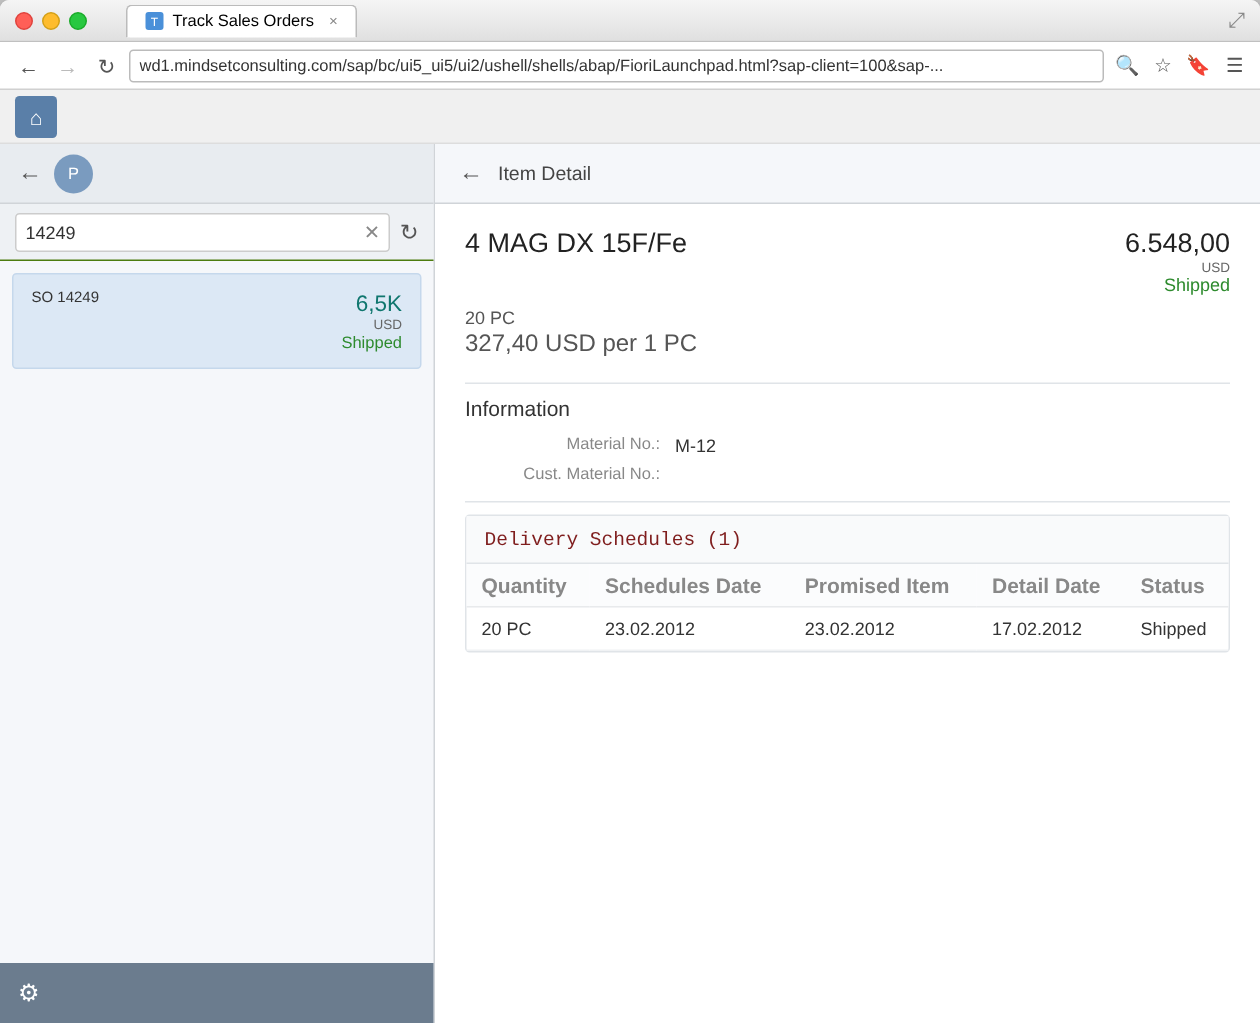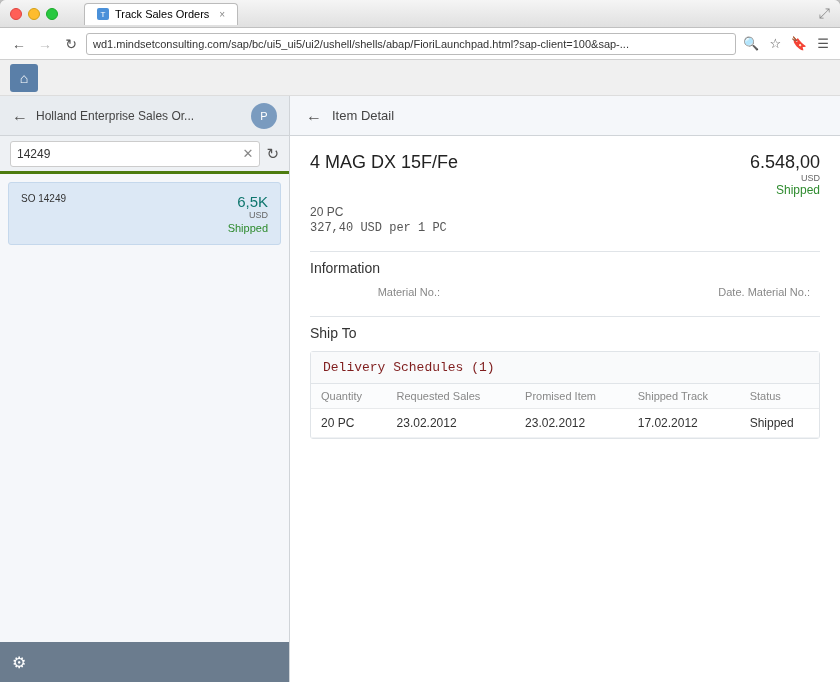--- a/index.html
+++ b/index.html
@@ -201,21 +201,21 @@
       font-size: 11px;
     }
 
     
     .search-bar {
       background: #eef1f4;
       height: 38px;
       display: flex;
       align-items: center;
       padding: 0 10px;
-      border-bottom: 3px solid #4d7c0f;
+      border-bottom: 1px solid #4d7c0f;
       gap: 6px;
     }
 
     .search-input-wrap {
       flex: 1;
       background: white;
       border: 1px solid #ccc;
       border-radius: 3px;
       height: 26px;
       display: flex; align-items: center;
@@ -387,24 +387,23 @@
       text-align: right;
     }
 
     .item-qty {
       font-size: 12px;
       color: #555;
       margin-bottom: 2px;
     }
 
     .item-price-per {
-      font-size: 12px;
+      font-size: 16px;
       color: #555;
       margin-bottom: 16px;
-      font-family: Liberation Mono, monospace;
     }
 
     
     .section-divider {
       border: none;
       border-top: 1px solid #e0e4e8;
       margin: 12px 0 8px 0;
     }
 
     .section-title {
@@ -471,23 +470,23 @@
       font-weight: normal;
       font-family: Liberation Mono, monospace;
     }
 
     .delivery-table {
       width: 100%;
       border-collapse: collapse;
     }
 
     .delivery-table th {
-      font-size: 11px;
+      font-size: 14px;
       color: #888;
-      font-weight: normal;
+      font-weight: bold;
       text-align: left;
       padding: 6px 10px;
       border-bottom: 1px solid #e8eaec;
       background: #fbfcfd;
     }
 
     .delivery-table td {
       font-size: 12px;
       color: #333;
       padding: 7px 10px;
@@ -538,21 +537,20 @@
       <span>⌂</span>
     </div>
   </div>
 
   <div class="main-content">
 
     <div class="left-panel">
 
       <div class="left-panel-header">
         <button class="back-arrow-btn">←</button>
-        <span class="panel-title">Holland Enterprise Sales Or...</span>
         <div class="avatar-circle">
           <span>P</span>
         </div>
       </div>
 
       <div class="search-bar">
         <div class="search-input-wrap">
           <input class="search-input" type="text" value="14249" style="">
           <span class="search-clear">✕</span>
         </div>
@@ -597,37 +595,37 @@
         </div>
 
         <div class="item-qty">20 PC</div>
         <div class="item-price-per">327,40 USD per 1 PC</div>
 
         <hr class="section-divider">
         <div class="section-title">Information</div>
 
         <div class="info-grid">
           <span class="info-label">Material No.:</span>
-          <span class="info-label">Date. Material No.:</span>
+          <span class="info-value">M-12</span>
+          <span class="info-label">Cust. Material No.:</span>
           <span class="info-value"></span>
         </div>
 
         <hr class="section-divider">
-        <div class="section-title">Ship To</div>
 
 
         <div class="delivery-section">
           <div class="delivery-header">Delivery Schedules (1)</div>
           <table class="delivery-table">
             <thead>
               <tr>
                 <th>Quantity</th>
-                <th>Requested Sales</th>
+                <th>Schedules Date</th>
                 <th>Promised Item</th>
-                <th>Shipped Track</th>
+                <th>Detail Date</th>
                 <th>Status</th>
               </tr>
             </thead>
             <tbody>
               <tr>
                 <td>20 PC</td>
                 <td>23.02.2012</td>
                 <td>23.02.2012</td>
                 <td>17.02.2012</td>
                 <td class="delivered-status">Shipped</td>

